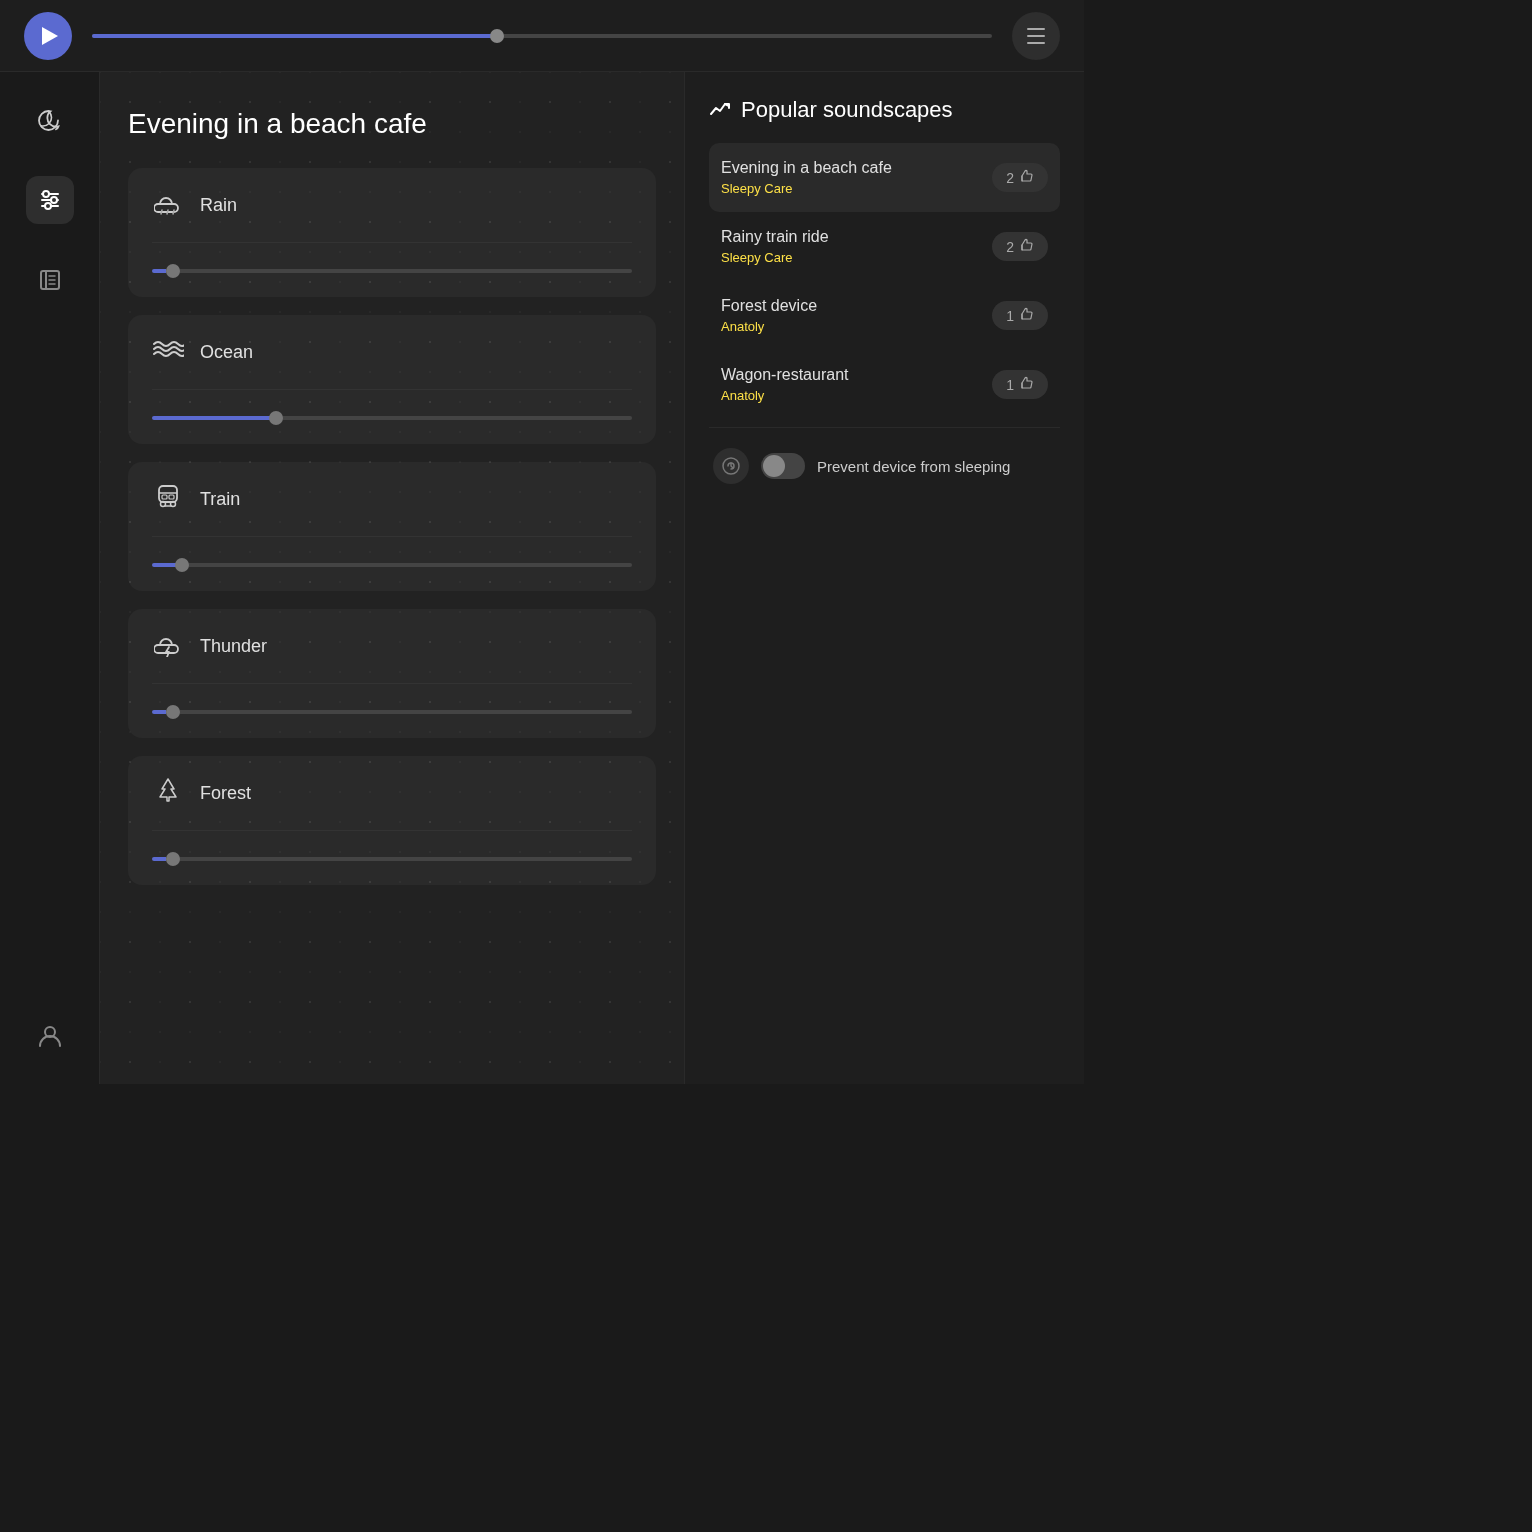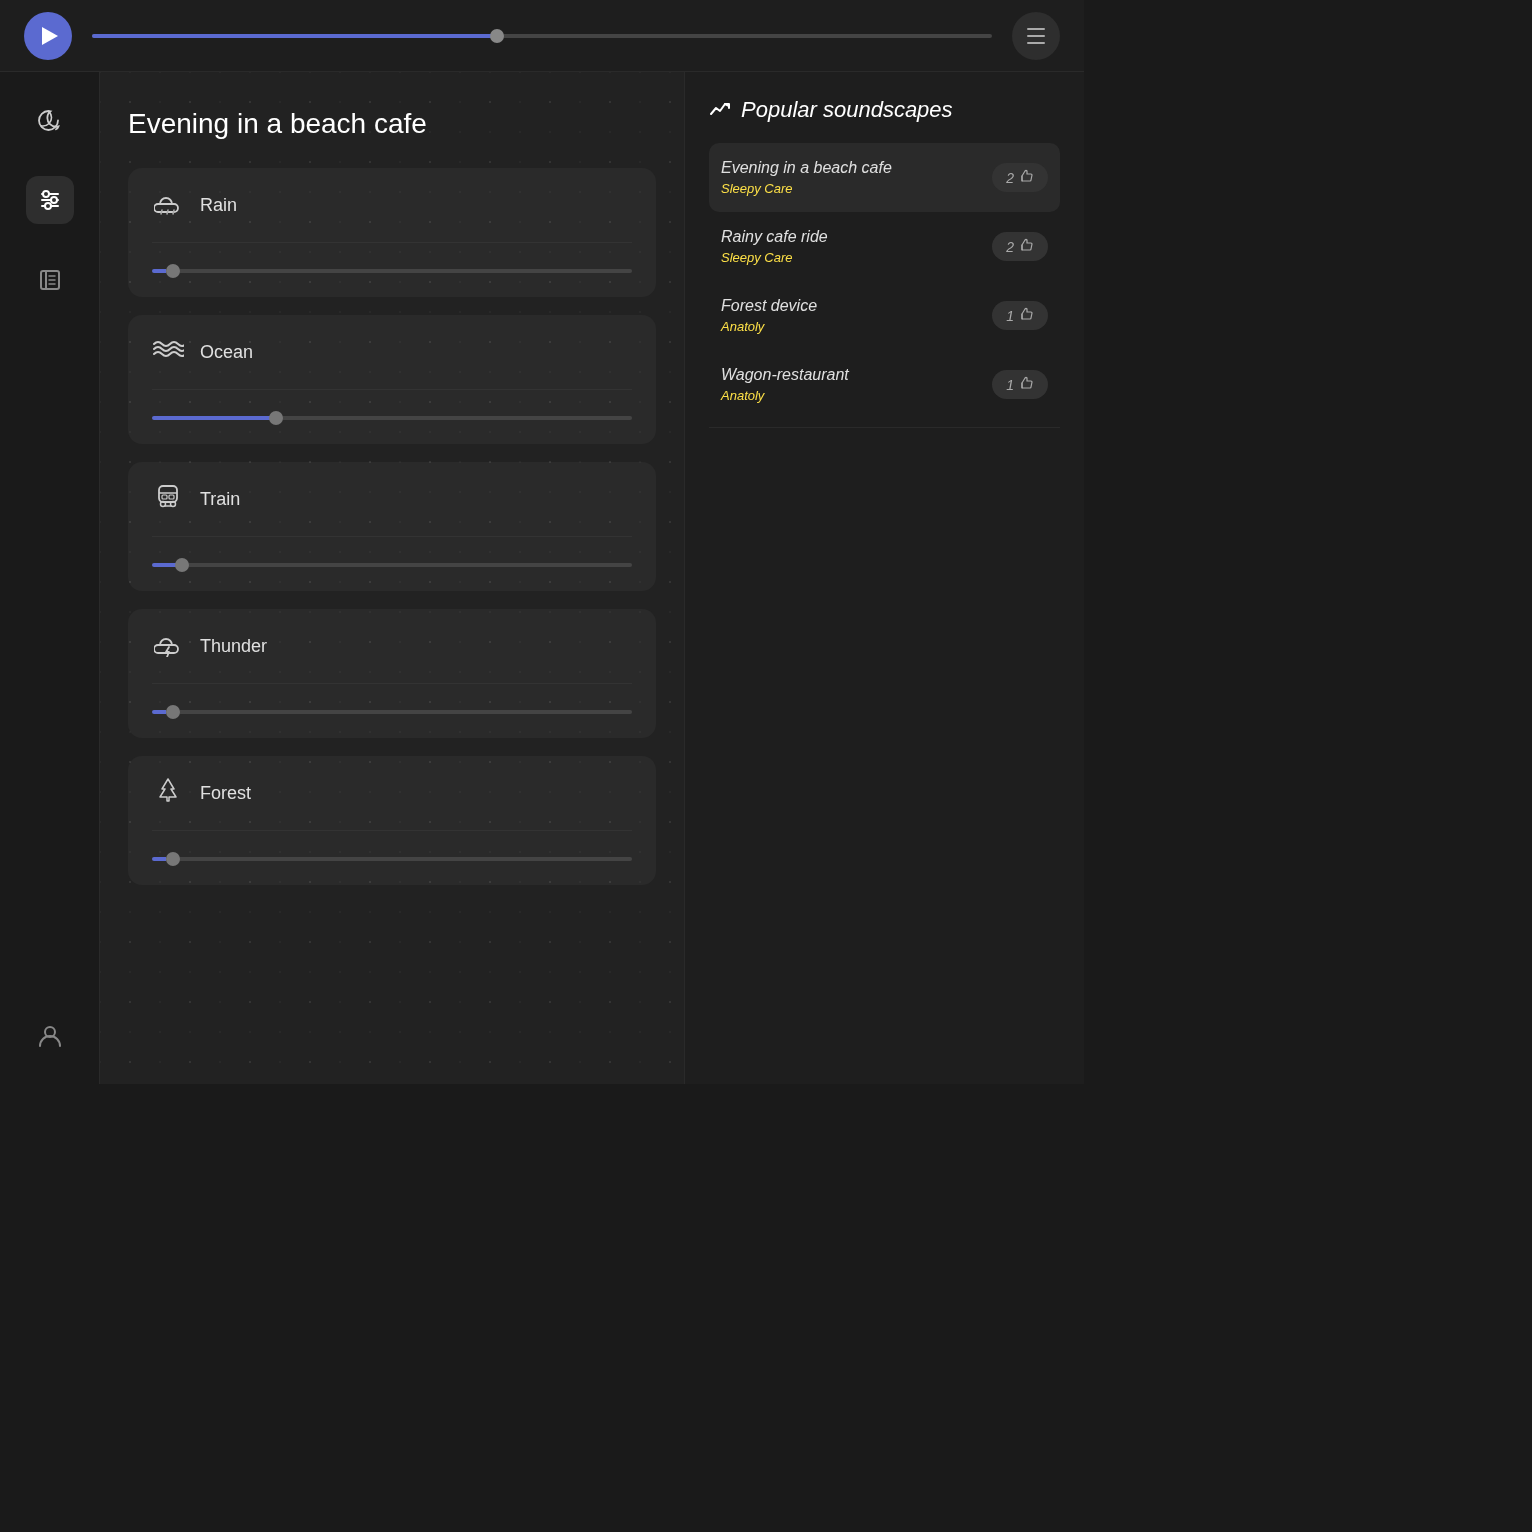--- a/index.html
+++ b/index.html
@@ -173,21 +173,20 @@
       padding: 16px 24px 20px;
     }
 
     
     .right-panel {
       width: 400px;
       background: #1e1e1e;
       border-left: 1px solid #2a2a2a;
       padding: 24px;
       overflow-y: auto;
-      font-style: italic;
     }
     .popular-header {
       display: flex;
       align-items: center;
       gap: 10px;
       margin-bottom: 20px;
     }
     .trending-icon {
       font-size: 20px;
       color: #fff;
@@ -496,21 +495,21 @@
           <svg width="14" height="14" viewBox="0 0 14 14" fill="none">
             <path d="M2 7 L5 2 Q6 1 7 2 L7 5 L11 5 Q12 5 12 6 L11 11 Q11 12 10 12 L3 12 Q2 12 2 11 Z" stroke="#aaa" stroke-width="1.2" fill="none"></path>
             <line x1="2" y1="7" x2="2" y2="12" stroke="#aaa" stroke-width="1.2" stroke-linecap="round"></line>
           </svg>
         </span>
       </div>
     </div>
 
     <div class="soundscape-item">
       <div class="soundscape-info">
-        <div class="soundscape-name">Rainy cafe ride</div>
+        <div class="soundscape-name">Rainy train ride</div>
         <div class="soundscape-author">Sleepy Care</div>
       </div>
       <div class="like-badge">
         <span>2</span>
         <span class="like-icon">
           <svg width="14" height="14" viewBox="0 0 14 14" fill="none">
             <path d="M2 7 L5 2 Q6 1 7 2 L7 5 L11 5 Q12 5 12 6 L11 11 Q11 12 10 12 L3 12 Q2 12 2 11 Z" stroke="#aaa" stroke-width="1.2" fill="none"></path>
             <line x1="2" y1="7" x2="2" y2="12" stroke="#aaa" stroke-width="1.2" stroke-linecap="round"></line>
           </svg>
         </span>
@@ -544,20 +543,33 @@
           <svg width="14" height="14" viewBox="0 0 14 14" fill="none">
             <path d="M2 7 L5 2 Q6 1 7 2 L7 5 L11 5 Q12 5 12 6 L11 11 Q11 12 10 12 L3 12 Q2 12 2 11 Z" stroke="#aaa" stroke-width="1.2" fill="none"></path>
             <line x1="2" y1="7" x2="2" y2="12" stroke="#aaa" stroke-width="1.2" stroke-linecap="round"></line>
           </svg>
         </span>
       </div>
     </div>
 
     <div class="divider-line"></div>
 
+    <div class="sleep-toggle-row">
+      <div class="sleep-icon">
+        <svg width="20" height="20" viewBox="0 0 20 20" fill="none">
+          <circle cx="10" cy="10" r="8" stroke="#777" stroke-width="1.5"></circle>
+          <path d="M7 10 A3 3 0 1 1 10 13" stroke="#777" stroke-width="1.5" stroke-linecap="round" fill="none"></path>
+          <path d="M10 7 L10 10 L12 12" stroke="#777" stroke-width="1.5" stroke-linecap="round" stroke-linejoin="round"></path>
+        </svg>
+      </div>
+      <div class="toggle-switch off">
+        <div class="toggle-knob"></div>
+      </div>
+      <span class="sleep-label">Prevent device from sleeping</span>
+    </div>
 
   </div>
 
 </div>
 
 <style>
 input[type=range]::-webkit-slider-thumb {
   -webkit-appearance: none;
   width: 14px;
   height: 14px;

